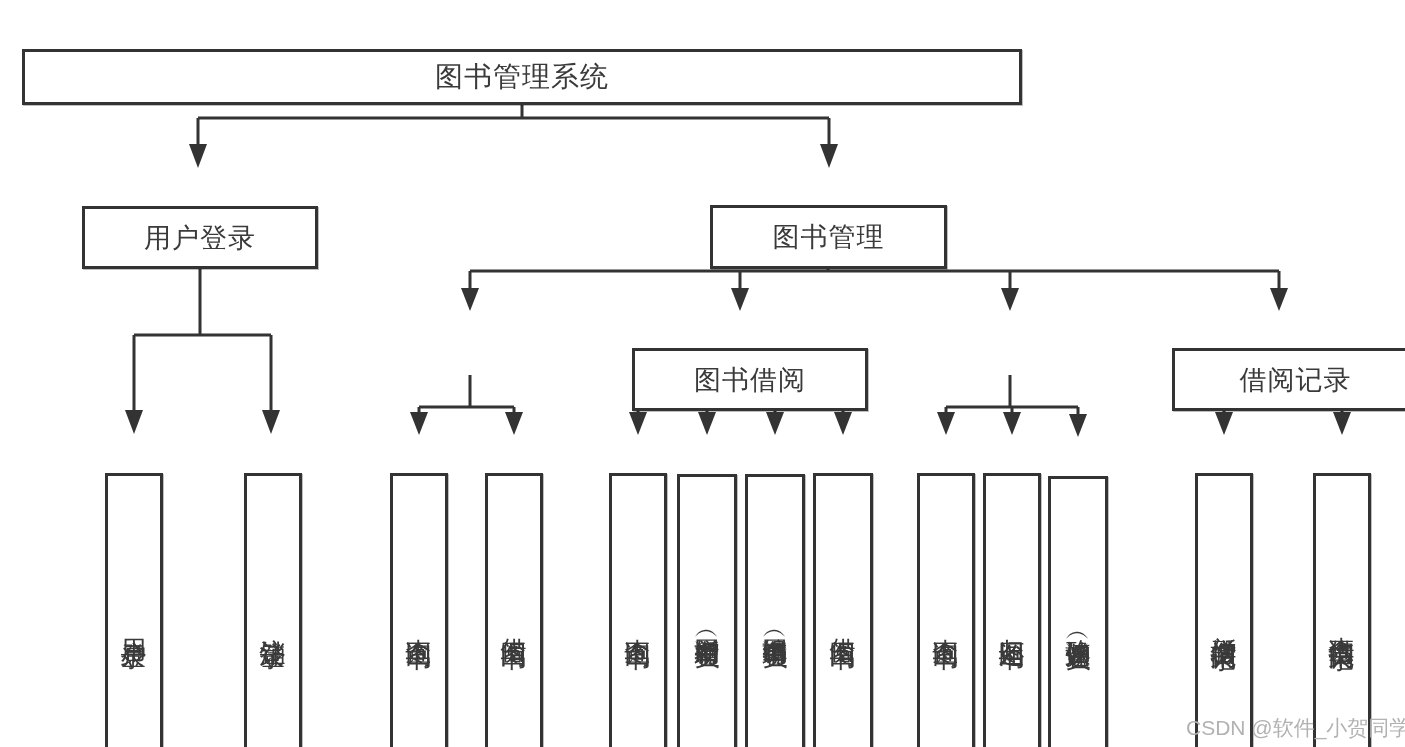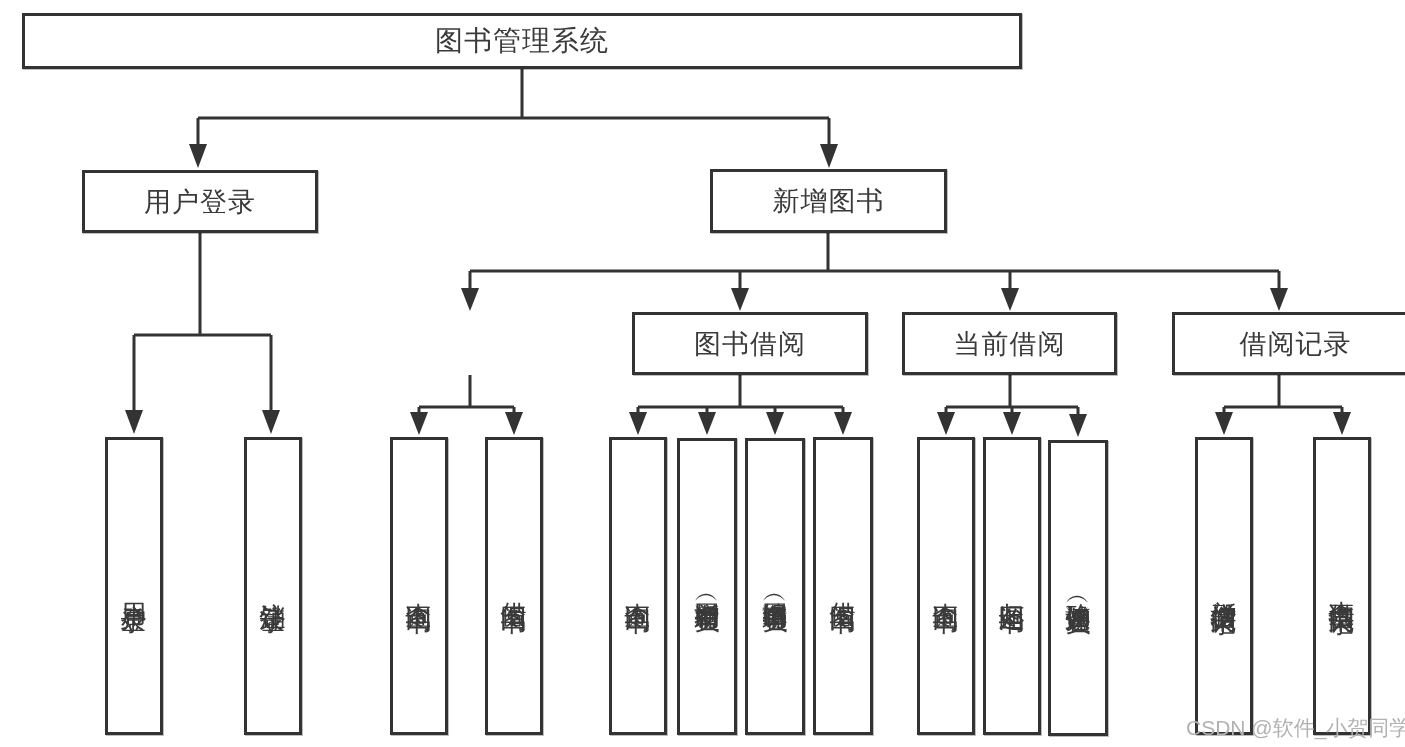--- a/index.html
+++ b/index.html
@@ -25,20 +25,21 @@
   .box {
     position: absolute;
     box-sizing: border-box;
     border: 3px solid #333333;
     background: #ffffff;
     display: flex;
     align-items: center;
     justify-content: center;
     color: #3a3a3a;
     box-shadow: 1px 1px 0 rgba(0,0,0,0.25);
+    margin-top: 36px;
   }
   .hbox span {
     font-size: 27px;
     letter-spacing: 1px;
     white-space: nowrap;
   }
   .root-box span {
     font-size: 28px;
   }
   .vbox span {
@@ -114,28 +115,25 @@
   </svg>
 
   <div class="box hbox root-box" style="left:22px; top:13px; width:1000px; height:56px;">
     <span>图书管理系统</span>
   </div>
 
   <div class="box hbox" style="left:82px; top:170px; width:236px; height:63px;">
     <span>用户登录</span>
   </div>
   <div class="box hbox" style="left:710px; top:169px; width:237px; height:64px;">
-    <span>新增图书</span>
+    <span>图书管理</span>
   </div>
 
   <div class="box hbox" style="left:632px; top:312px; width:236px; height:63px;">
     <span>图书借阅</span>
-  </div>
-  <div class="box hbox" style="left:902px; top:312px; width:215px; height:63px;">
-    <span>当前借阅</span>
   </div>
   <div class="box hbox" style="left:1172px; top:312px; width:247px; height:63px;">
     <span>借阅记录</span>
   </div>
 
   <div class="box vbox" style="left:105px; top:437px; width:58px; height:298px;">
     <span>用户登录</span>
   </div>
   <div class="box vbox" style="left:244px; top:437px; width:58px; height:298px;">
     <span>注销登录</span>

